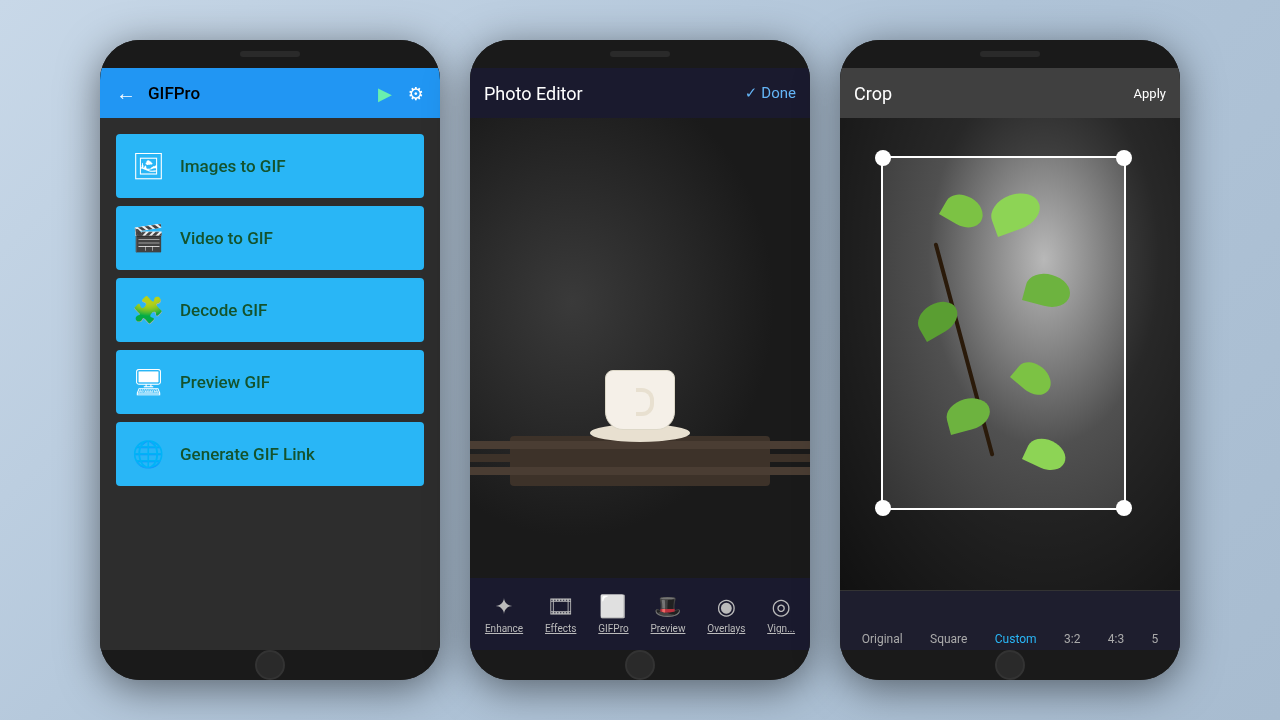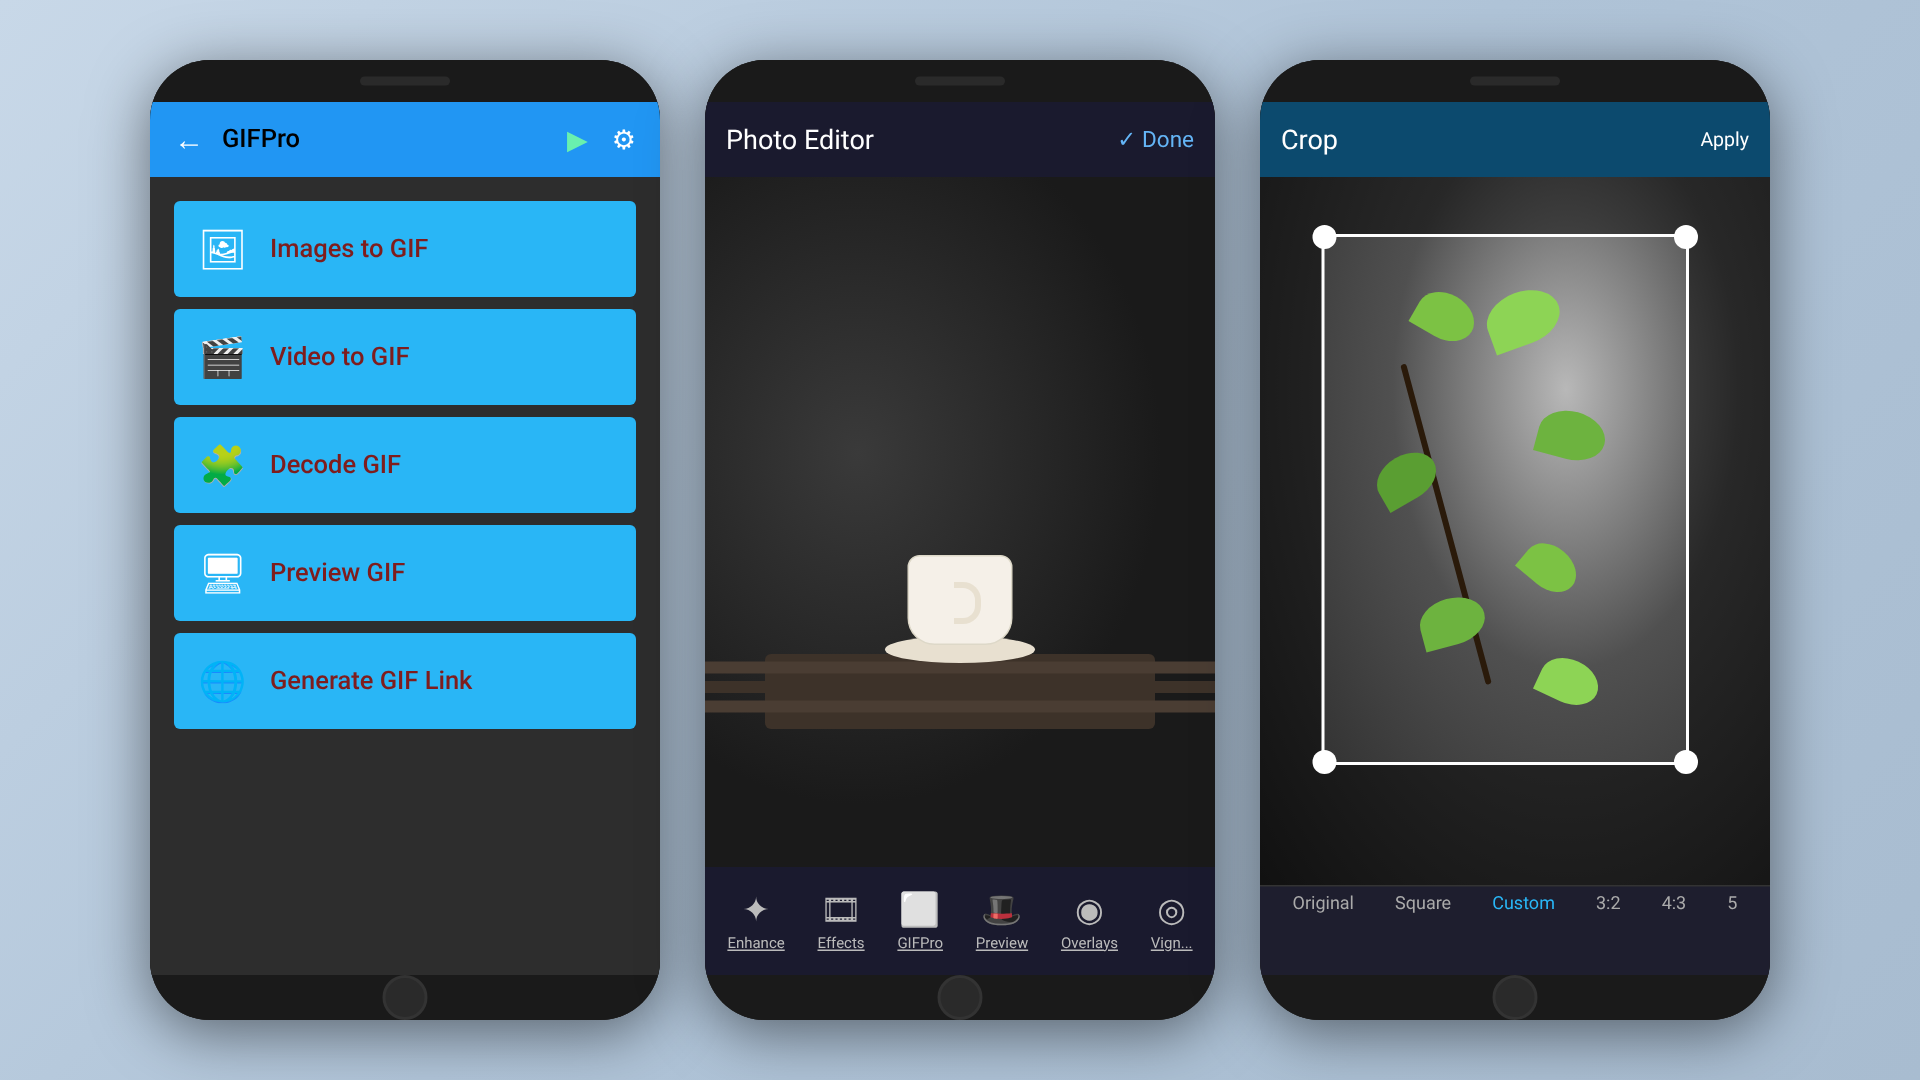--- a/index.html
+++ b/index.html
@@ -115,21 +115,21 @@
       gap: 16px;
       cursor: pointer;
     }
     .menu-btn-icon {
       font-size: 26px;
       color: white;
       width: 32px;
       text-align: center;
     }
     .menu-btn-label {
-      color: #7f1d1d;
+      color: #14532d;
       font-size: 17px;
       font-weight: 500;
     }
 
     
     .p2-toolbar {
       background: #1a1a2e;
       height: 50px;
       display: flex;
       align-items: center;
@@ -238,21 +238,21 @@
       color: #bbb;
     }
     .tool-label {
       font-size: 10px;
       color: #bbb;
       text-decoration: underline;
     }
 
     
     .p3-toolbar {
-      background: #0c4a6e;
+      background: #404040;
       height: 50px;
       display: flex;
       align-items: center;
       padding: 0 14px;
       flex-shrink: 0;
     }
     .p3-title {
       color: white;
       font-size: 18px;
       font-weight: 400;
@@ -325,21 +325,21 @@
       border-radius: 50%;
     }
     .crop-corner.tl { top: -8px; left: -8px; }
     .crop-corner.tr { top: -8px; right: -8px; }
     .crop-corner.bl { bottom: -8px; left: -8px; }
     .crop-corner.br { bottom: -8px; right: -8px; }
     .p3-bottom-bar {
       background: #1e1e2e;
       height: 60px;
       display: flex;
-      align-items: flex-start;
+      align-items: flex-end;
       justify-content: space-around;
       padding: 0 8px;
       flex-shrink: 0;
       border-top: 1px solid #333;
     }
     .crop-option {
       color: #aaa;
       font-size: 12px;
       padding: 4px 6px;
       cursor: pointer;

